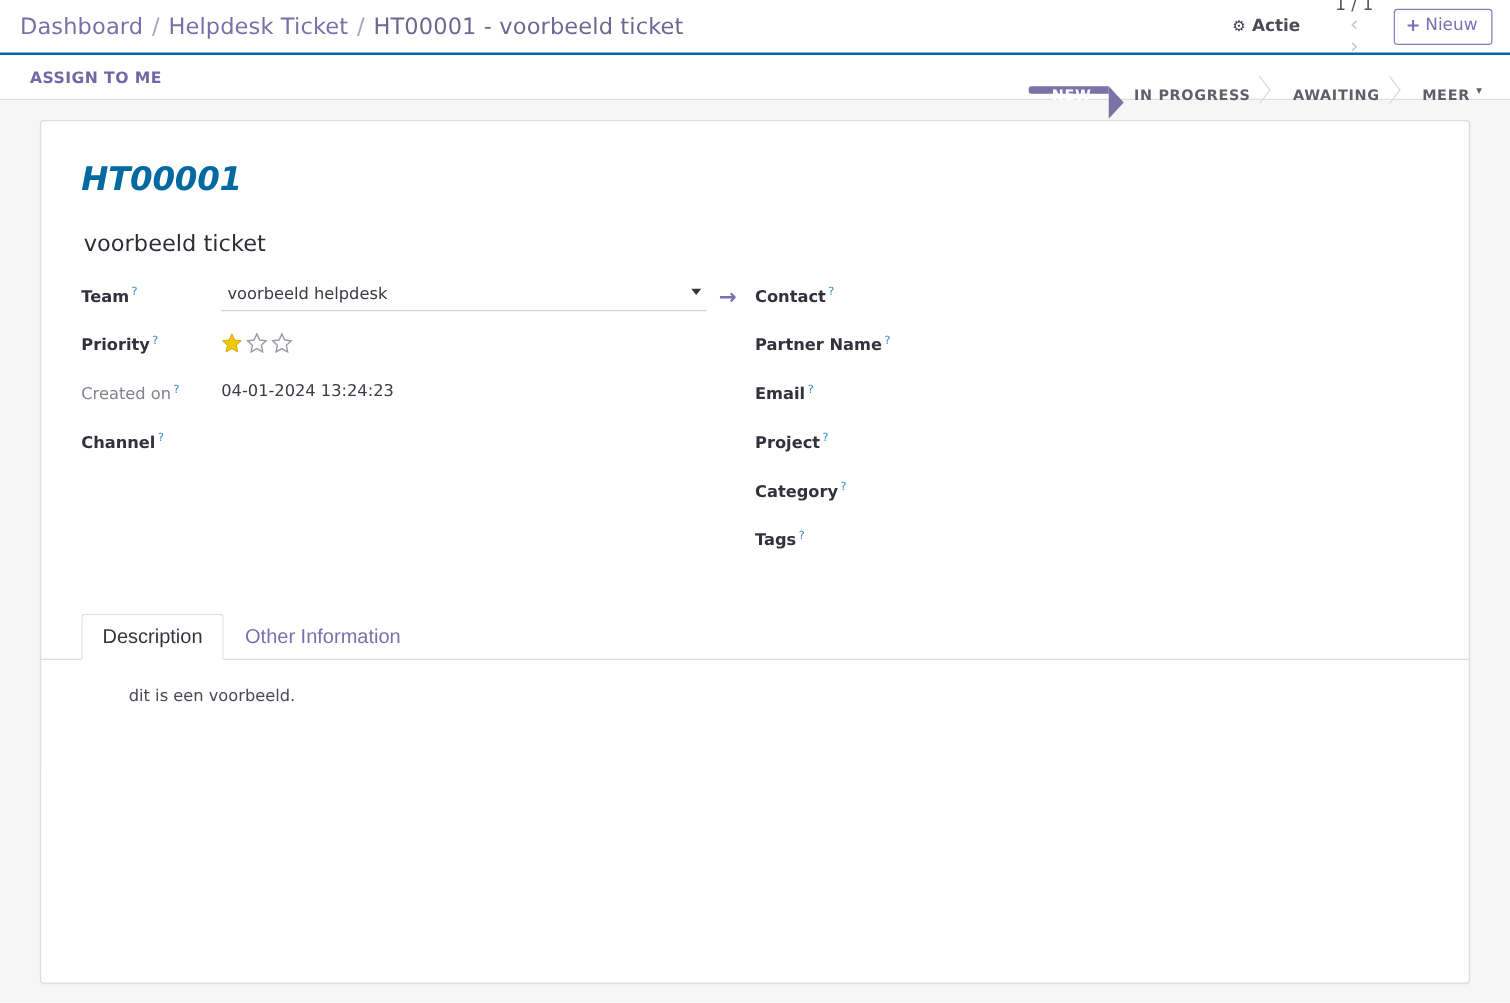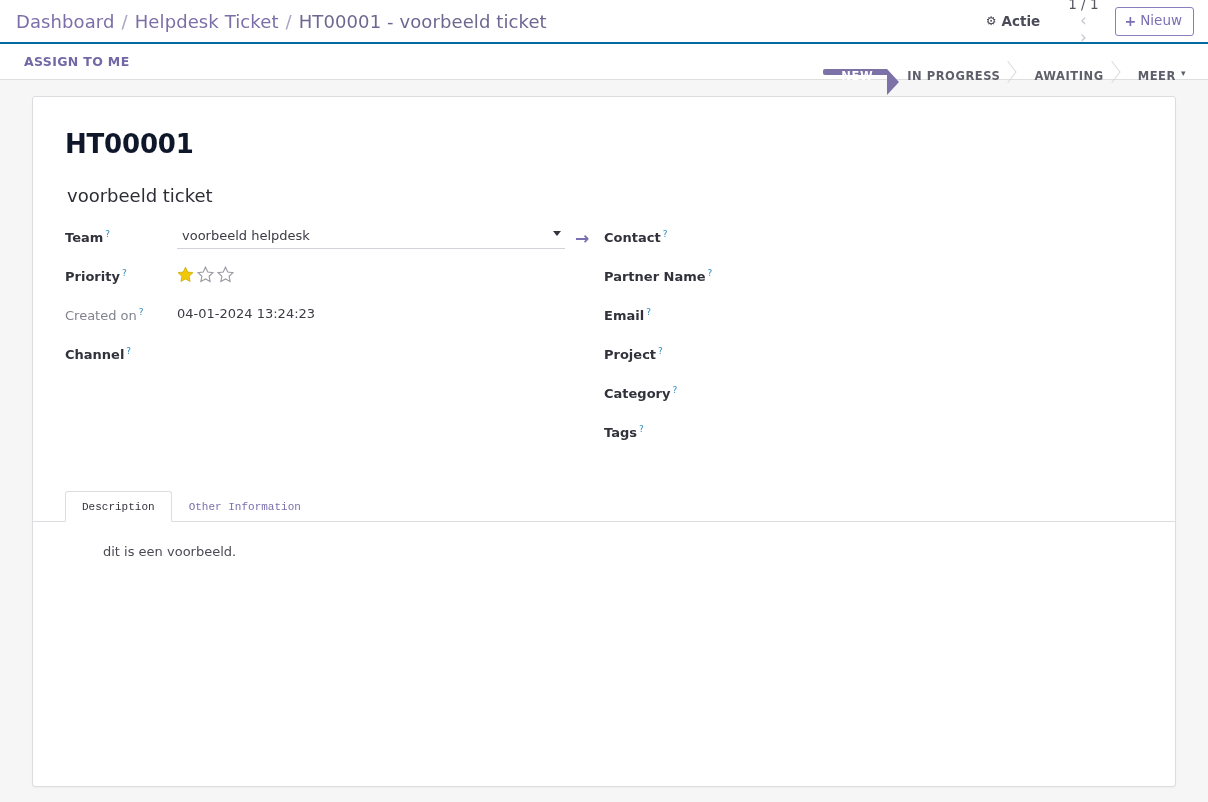--- a/index.html
+++ b/index.html
@@ -191,23 +191,24 @@
     border: 1px solid #dcdce1;
     border-radius: 3px;
     box-shadow: 0 1px 2px rgba(0,0,0,0.04);
     min-height: 691px;
     box-sizing: border-box;
     padding: 26px 32px 0 32px;
   }
   .rec-id {
     font-size: 26px;
     font-weight: 700;
-    color: #0f172a;
+    color: #0369a1;
     letter-spacing: -.2px;
     margin: 6px 0 0 0;
+    font-style: italic;
   }
   .rec-name {
     font-size: 18px;
     color: #2d2d36;
     margin: 26px 0 0 2px;
     letter-spacing: 0;
   }
 
   
   .form-grid {
@@ -297,28 +298,28 @@
   
   .notebook { margin-top: 32px; }
   .tabs {
     display: flex;
     align-items: flex-end;
     border-bottom: 1px solid #dcdce1;
     margin: 0 -32px;
     padding: 0 32px;
   }
   .tab {
-    font-size: 11px;
+    font-size: 16px;
     padding: 9px 16px 8px 16px;
     cursor: pointer;
     color: #7b70ad;
     border: 1px solid transparent;
     border-radius: 3px 3px 0 0;
     background: transparent;
-    font-family: Liberation Mono, monospace;
+    font-family: Liberation Sans, sans-serif;
     position: relative;
     bottom: -1px;
     white-space: nowrap;
   }
   .tab.active {
     color: #34343d;
     background: #ffffff;
     border-color: #dcdce1;
     border-bottom-color: #ffffff;
   }

